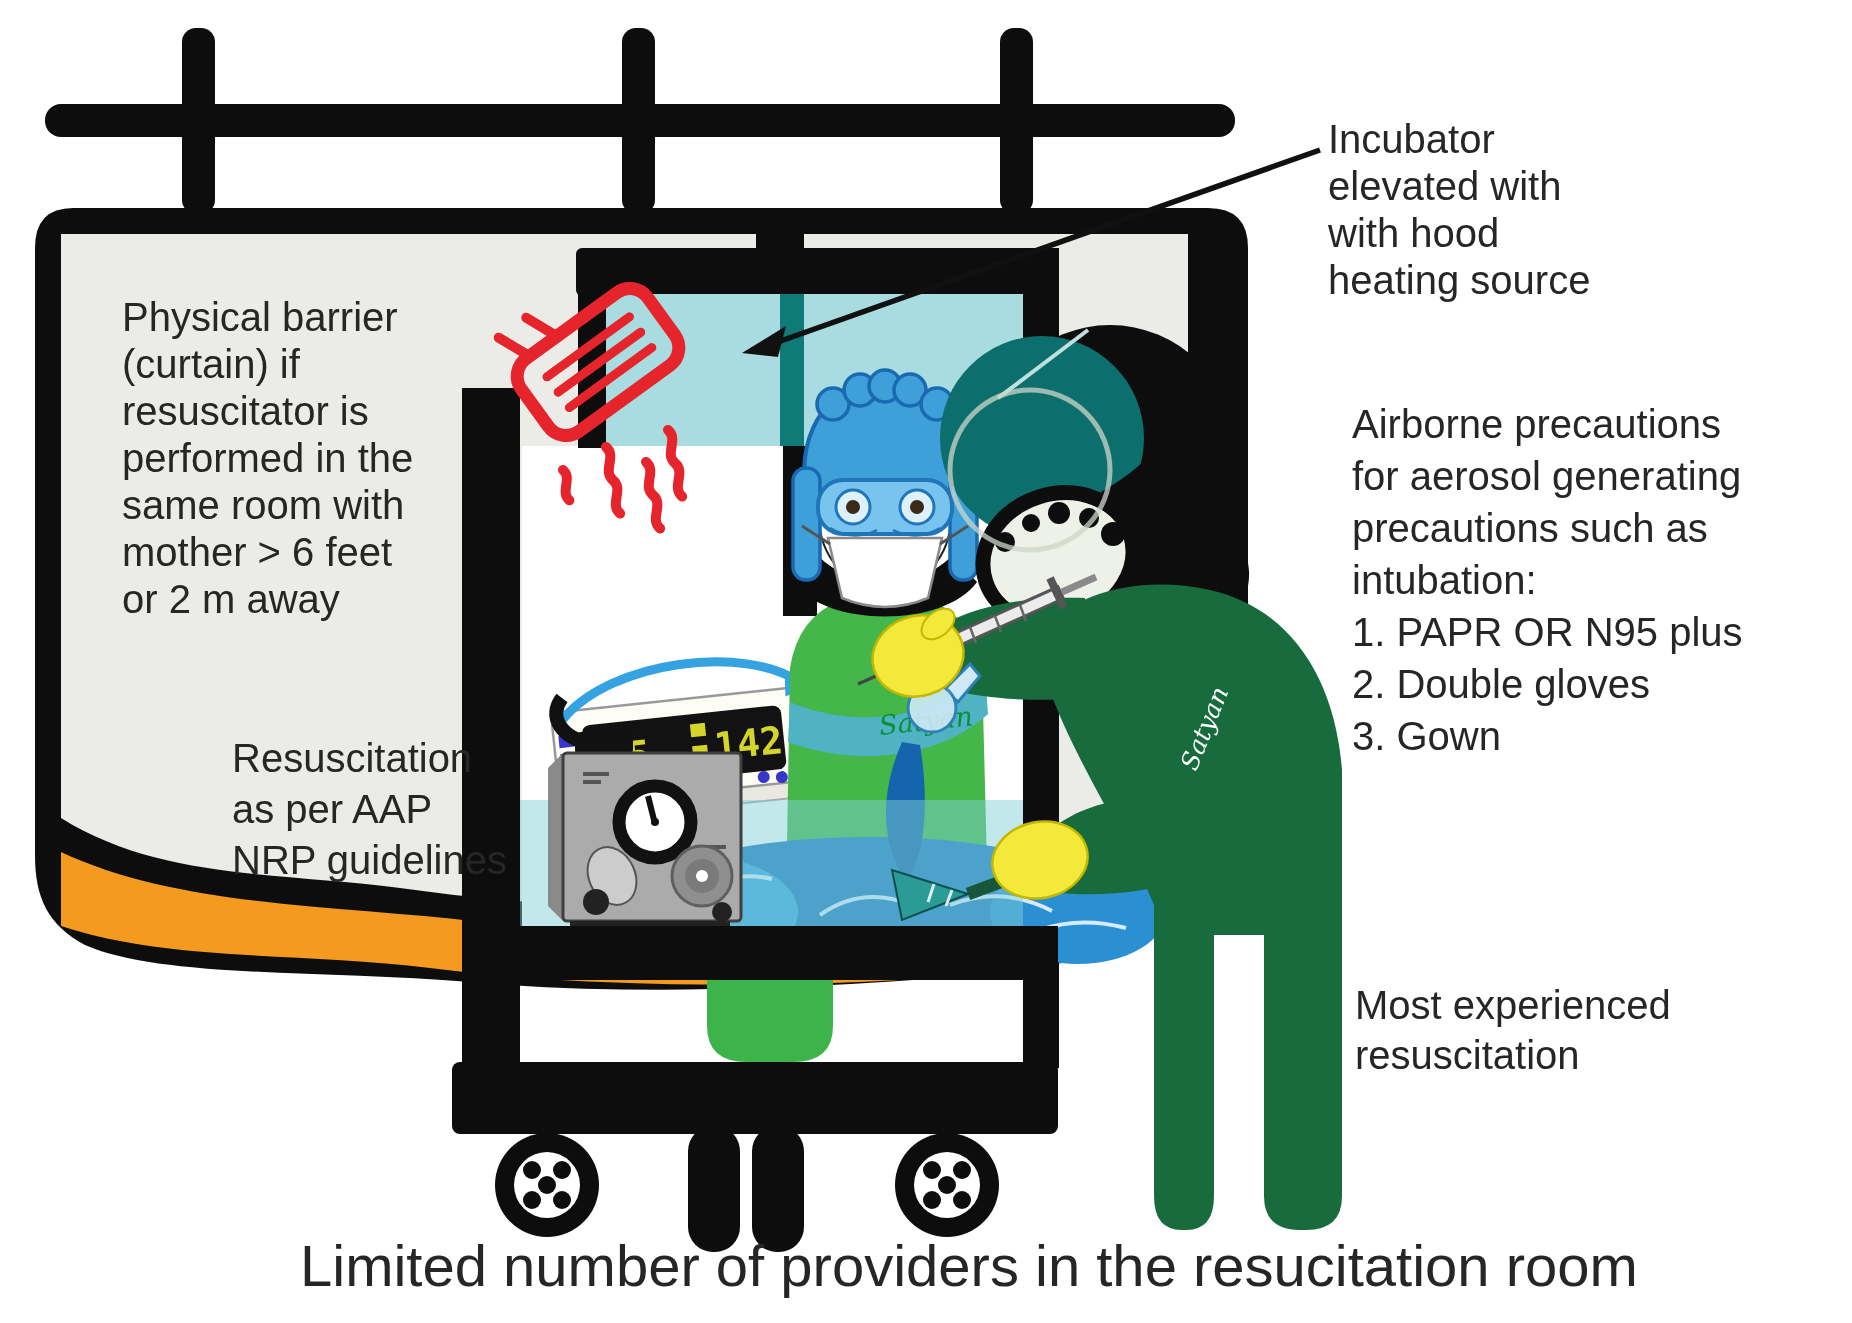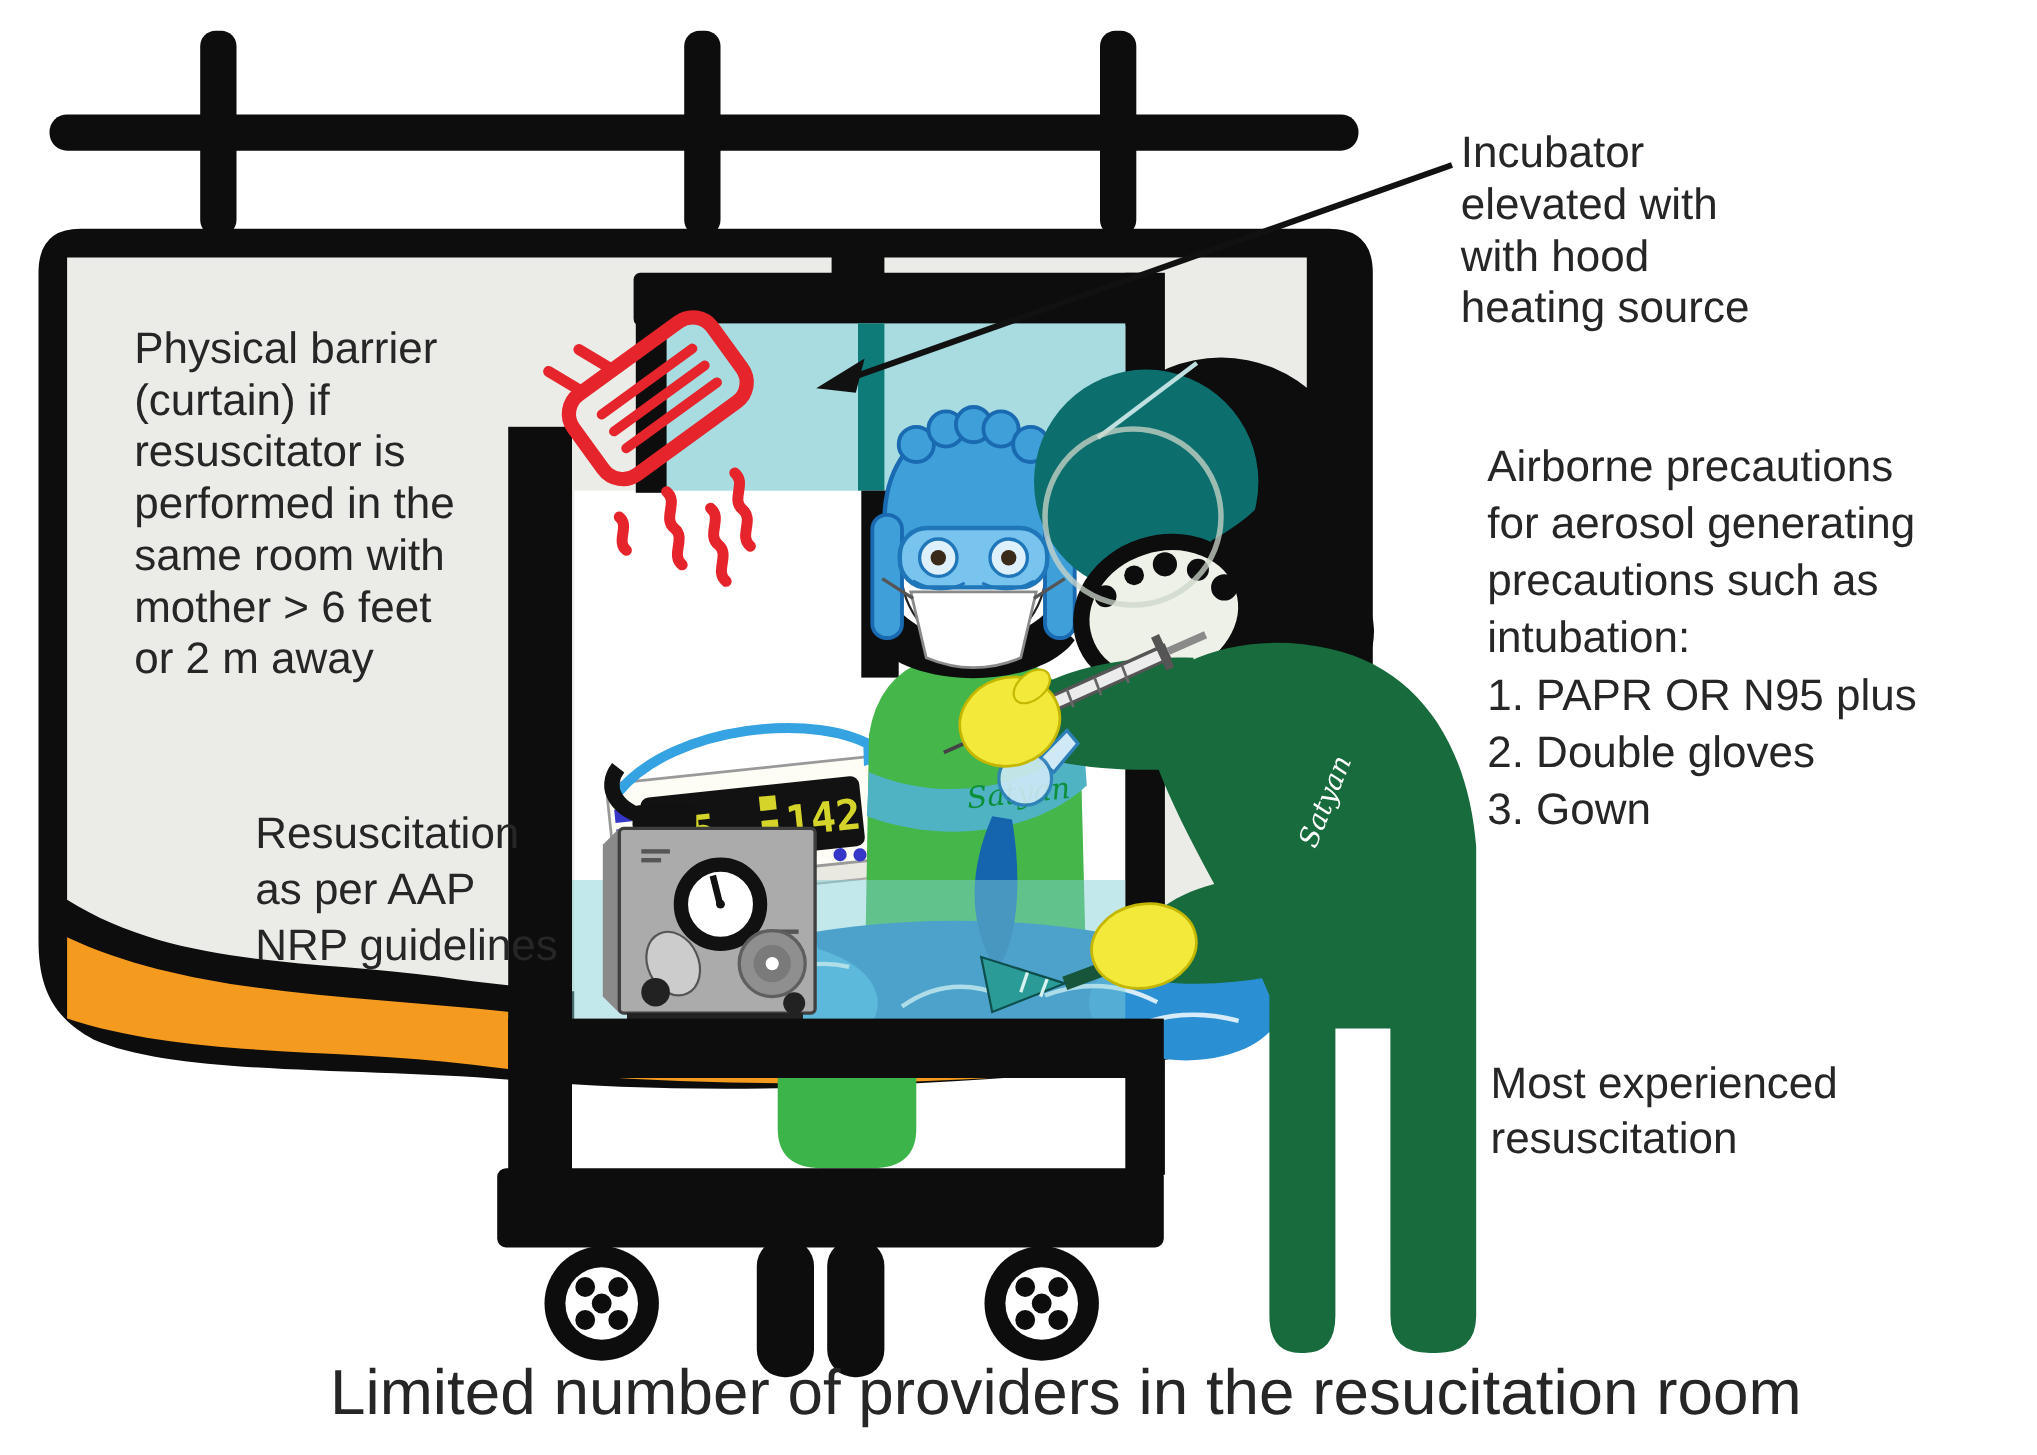--- a/index.html
+++ b/index.html
@@ -6,21 +6,21 @@
   .canvas{position:relative;width:1852px;height:1323px;background:#ffffff;overflow:hidden;
           font-family:"Liberation Sans", sans-serif;color:#262626;}
   .canvas svg{position:absolute;left:0;top:0;}
   .label{position:absolute;font-size:40px;line-height:47px;color:#262626;letter-spacing:0px;}
   .label .ln{display:block;}
   .label .ln.indent{padding-left:34px;}
   #lbl-incubator{left:1328px;top:72px;margin-top:44px;}
   #lbl-barrier{left:122px;top:294px;}
   #lbl-resus{left:232px;top:733px;line-height:51px;}
   #lbl-airborne{left:1352px;top:398px;line-height:52px;}
-  #lbl-most{left:1355px;top:960px;line-height:50px;}
+  #lbl-most{left:1355px;top:980px;line-height:50px;}
   #lbl-caption{left:300px;top:1241px;font-size:58px;line-height:50px;}
   .sigfont{font-family:"DejaVu Serif", serif;font-style:italic;}
   .monofont{font-family:"DejaVu Sans Mono", monospace;font-weight:bold;}
 </style>
 </head>
 <body>
 
 <div class="canvas">
 
 <svg width="1852" height="1323" viewBox="0 0 1852 1323">

